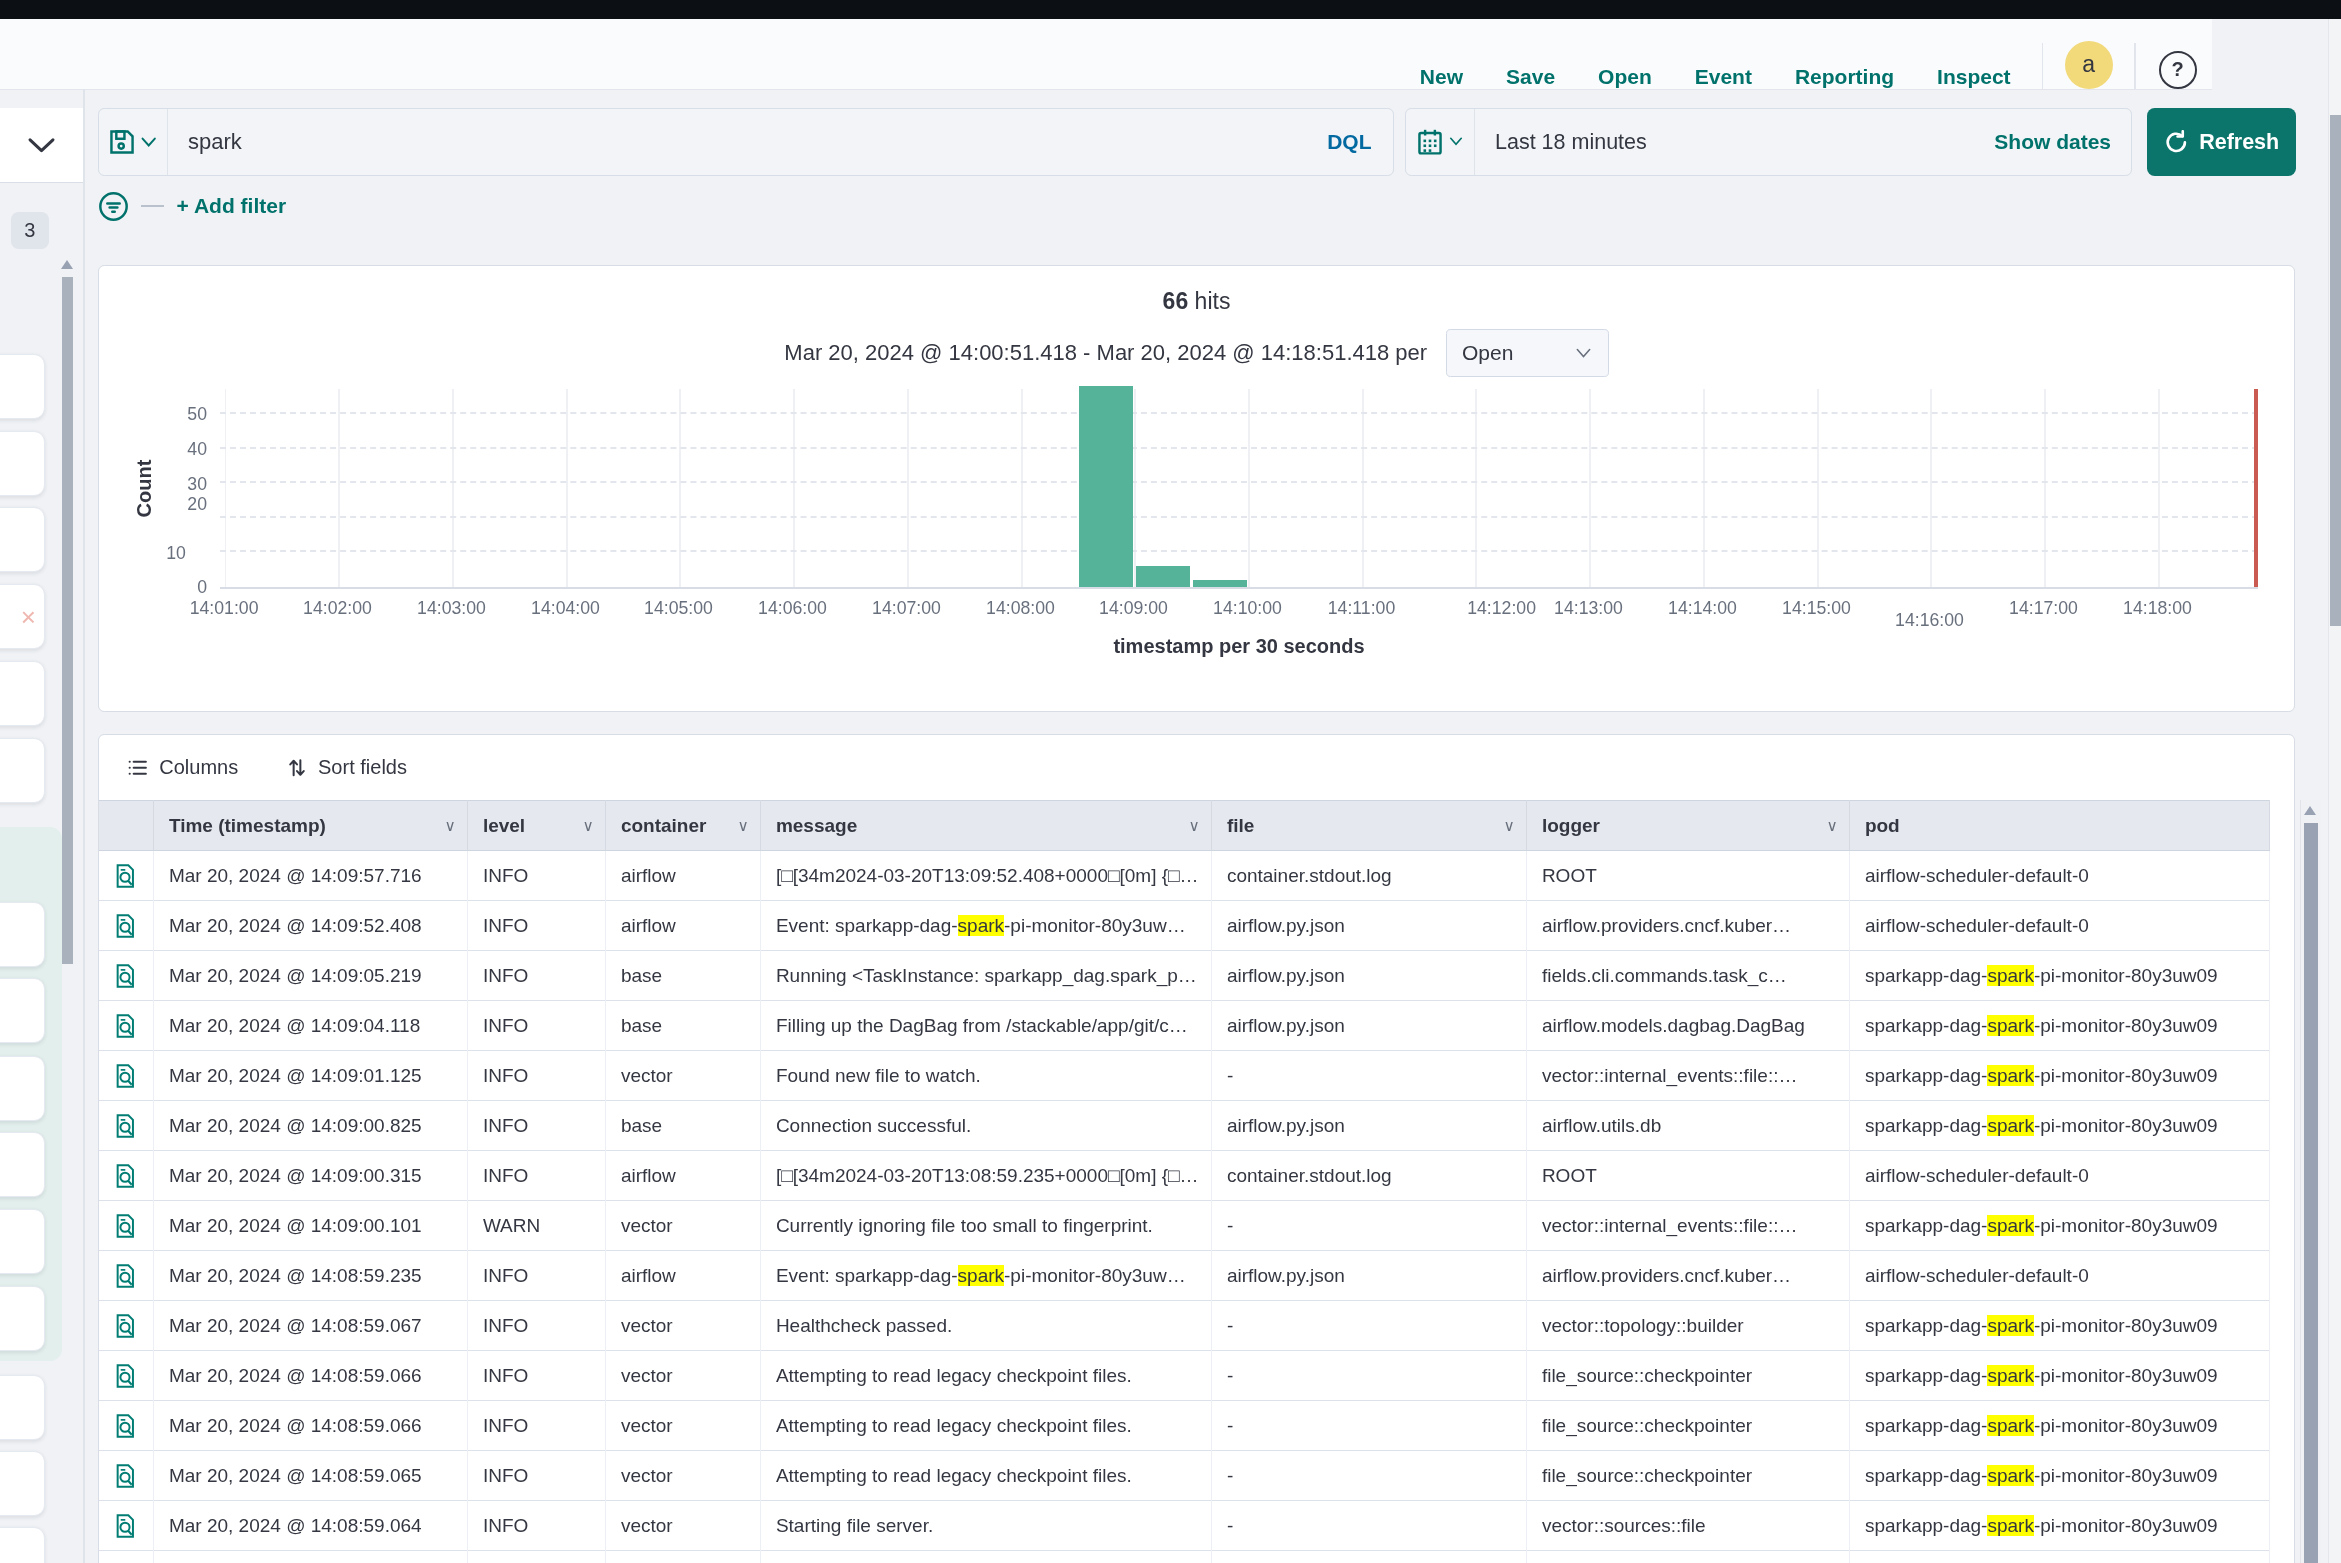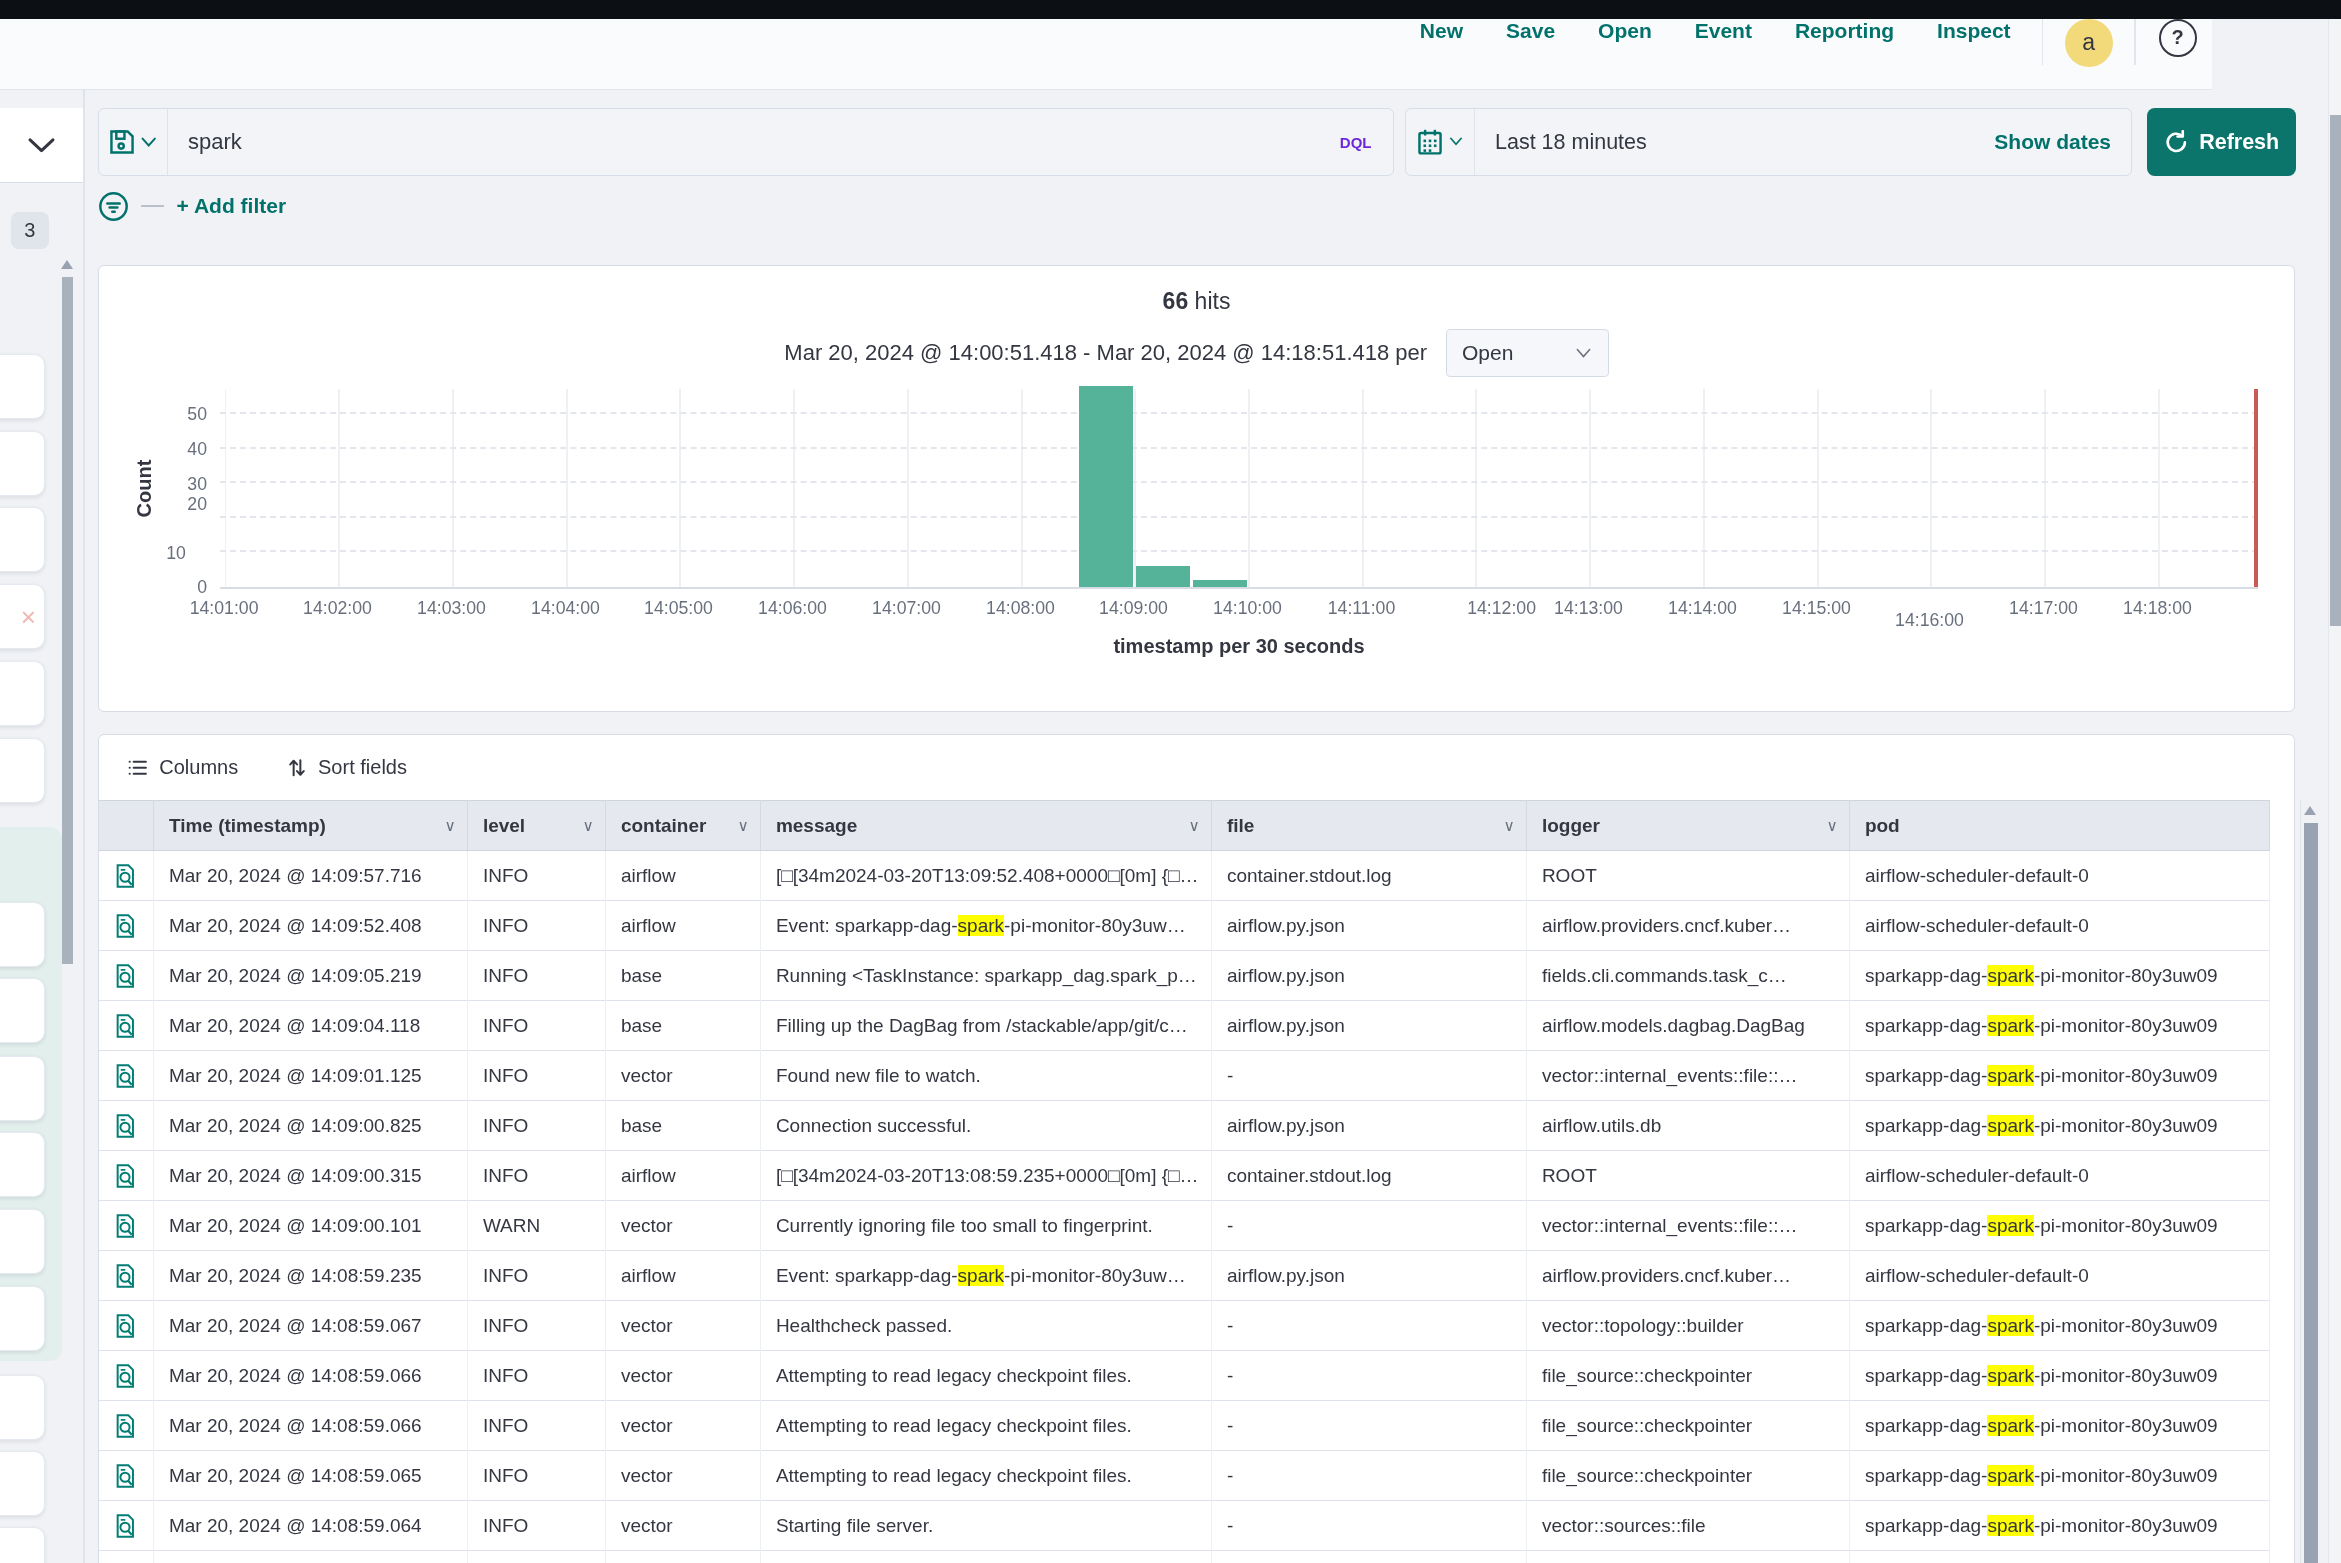--- a/index.html
+++ b/index.html
@@ -3,21 +3,21 @@
 <meta charset="utf-8">
 <style>
   html,body{margin:0;padding:0;background:#e8eaee;}
   .app{position:relative;width:2342px;height:1564px;background:#F0F2F5;overflow:hidden;
        font-family:"Liberation Sans","DejaVu Sans",sans-serif;color:#343741;}
   .abs{position:absolute;}
 
   
   .blackbar{left:0;top:0;width:2342px;height:18.5px;background:#0c0f14;}
   .header{left:0;top:18.5px;width:2212px;height:71px;background:#fafbfd;border-bottom:1.5px solid #e2e5ec;
-          display:flex;align-items:flex-start;justify-content:flex-end;padding-right:15.4px;box-sizing:border-box;}
+          display:flex;align-items:flex-end;justify-content:flex-end;padding-right:15.4px;box-sizing:border-box;}
   .navlinks{display:flex;align-items:center;gap:43px;margin-right:31px;}
   .navlink{color:#00726B;font-size:21px;font-weight:600;cursor:pointer;}
   .hdiv{width:1.5px;height:46px;background:#e2e5ec;}
   .avatar{width:48px;height:48px;border-radius:50%;background:#F2D97A;display:flex;align-items:center;justify-content:center;
           font-size:23px;color:#343741;margin:0 21.5px;}
   .helpbtn{width:34px;height:34px;border-radius:50%;border:2.3px solid #343741;display:flex;align-items:center;justify-content:center;
            font-size:20px;font-weight:700;color:#343741;margin-left:23px;}
 
   
   .side-collapse{left:0;top:108px;width:83px;height:74px;background:#fff;border-right:1.5px solid #d9dee7;
@@ -31,21 +31,21 @@
   .side-sb-thumb{left:62px;top:277px;width:10.8px;height:687px;background:#A9B2BC;}
   .side-sb-tri{left:61px;top:260px;width:0;height:0;border-left:6.2px solid transparent;border-right:6.2px solid transparent;border-bottom:9.2px solid #98A2B3;}
   .sidebar-border{left:83px;top:89px;width:1.5px;height:1475px;background:#dfe3ea;}
 
   
   .querybar{left:98px;top:108px;width:1296px;height:68px;background:#f2f4f7;border:1.5px solid #d8deе7;border:1.5px solid #d8dee7;
             border-radius:6.2px;display:flex;align-items:center;box-sizing:border-box;}
   .saveq{width:68px;height:100%;border-right:1.5px solid #dfe3ea;display:flex;align-items:center;justify-content:center;gap:6.2px;}
   .qinput{flex:1;font-size:22px;color:#343741;padding-left:20px;background:transparent;border:none;outline:none;
           font-family:"Liberation Sans","DejaVu Sans",sans-serif;}
-  .dql{font-size:15px;font-weight:600;color:#6d28d9;padding:0 21.5px;}
+  .dql{font-size:21px;font-weight:600;color:#0369a1;padding:0 21.5px;}
   .datebar{left:1405px;top:108px;width:727px;height:68px;background:#f2f4f7;border:1.5px solid #d8dee7;border-radius:6.2px;
            display:flex;align-items:center;box-sizing:border-box;}
   .calbtn{width:68px;height:100%;border-right:1.5px solid #dfe3ea;display:flex;align-items:center;justify-content:center;gap:6.2px;}
   .daterange{flex:1;font-size:21.5px;color:#343741;padding-left:20px;}
   .showdates{font-size:21px;font-weight:600;color:#00726B;padding-right:20px;}
   .refreshbtn{left:2147px;top:108px;width:149px;height:68px;background:#0B756C;border-radius:7.7px;display:flex;
               align-items:center;justify-content:center;gap:10.8px;color:#fff;font-size:21.5px;font-weight:600;}
   .filterrow{left:98px;top:189px;height:34px;display:flex;align-items:center;gap:12.3px;}
   .filterdash{width:23px;height:2.3px;background:#b9c1cc;}
   .addfilter{font-size:21px;font-weight:600;color:#00726B;}

